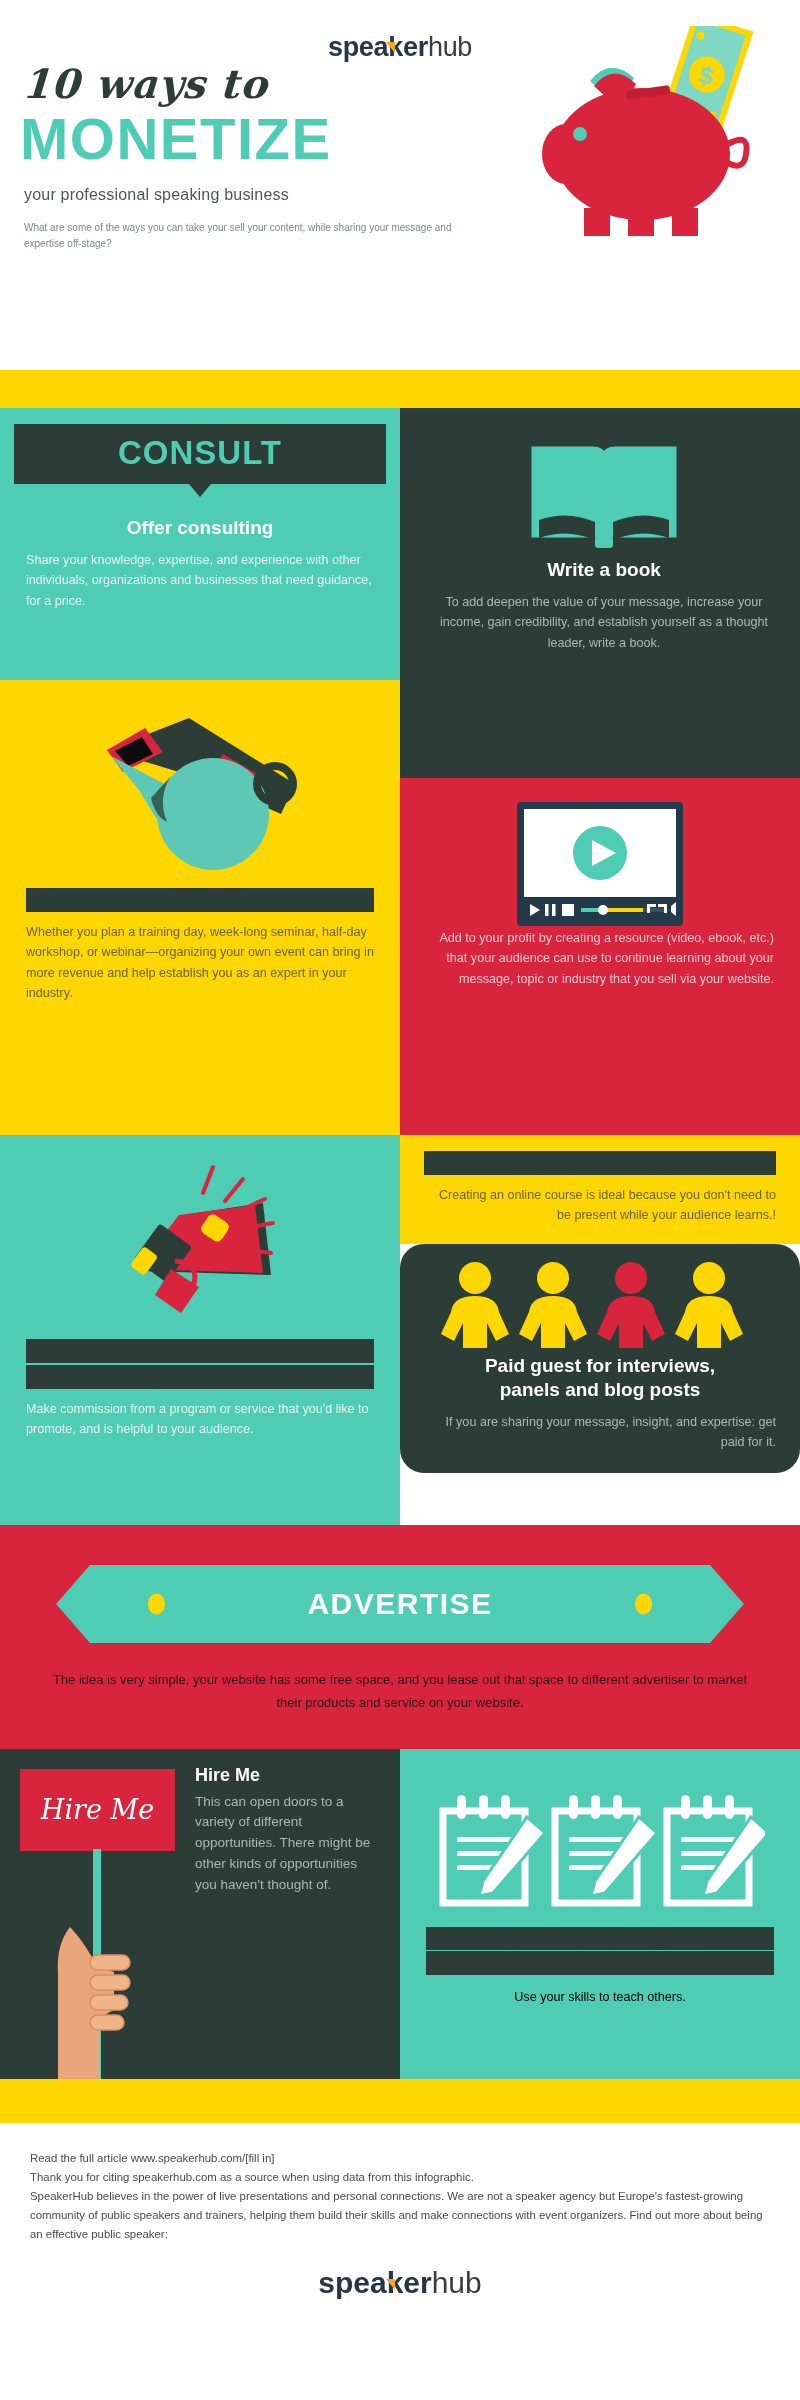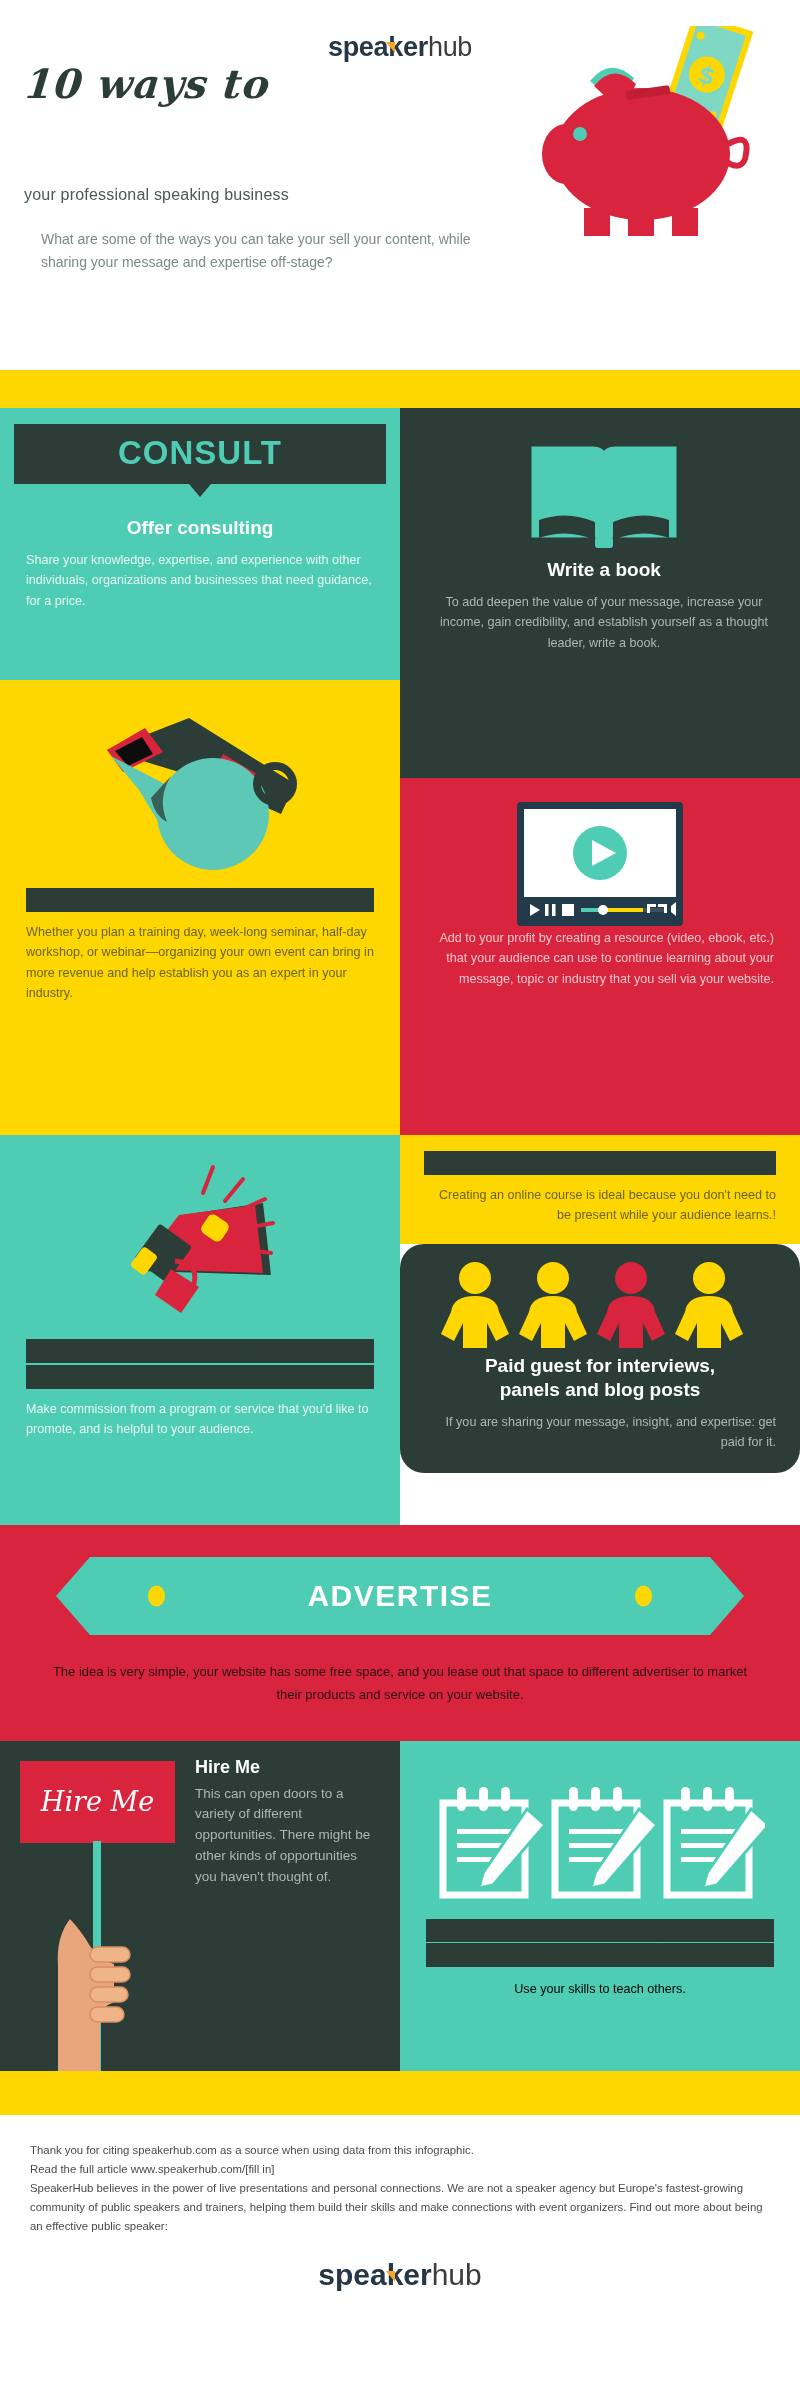--- a/index.html
+++ b/index.html
@@ -39,22 +39,22 @@
   .hdr-monetize {
     position: absolute; left: 20px; top: 110px;
     font-size: 58px; font-weight: 700; color: #4ecdb4;
     letter-spacing: 1.5px; line-height: 1;
   }
   .hdr-sub {
     position: absolute; left: 24px; top: 186px;
     font-size: 16px; color: #4b5a55; letter-spacing: .2px;
   }
   .hdr-intro {
-    position: absolute; left: 24px; top: 228px; width: 430px;
-    font-size: 14px; line-height: 1.62; color: #7b8a86; margin-left: 17px;
+    position: absolute; left: 24px; top: 220px; width: 430px;
+    font-size: 10px; line-height: 1.62; color: #7b8a86;
   }
   .piggy-wrap { position: absolute; right: 18px; top: 26px; width: 260px; height: 230px; }
 
   
   .band-yellow { height: 38px; background: #ffd700; width: 800px; }
   .row { display: flex; width: 800px; }
   .col { width: 400px; position: relative; }
 
   .teal  { background: #4ecdb4; }
   .dark  { background: #2b3d36; padding-left: 8px; }
@@ -84,21 +84,21 @@
   }
   .consult-box:after {
     content: ""; position: absolute; left: 50%; bottom: -13px; transform: translateX(-50%);
     width: 0; height: 0; border-left: 11px solid transparent; border-right: 11px solid transparent;
     border-top: 13px solid #2b3d36;
   }
 
   
   .adv-wrap { background: #d8243c; width: 800px; padding: 28px 0 34px; position: relative; }
   .ribbon {
-    position: relative; margin: 4px auto; width: 620px; height: 78px; background: #4ecdb4;
+    position: relative; margin: 12px auto; width: 620px; height: 78px; background: #4ecdb4;
     display: flex; align-items: center; justify-content: center;
   }
   .ribbon:before, .ribbon:after {
     content: ""; position: absolute; top: 0; width: 0; height: 0;
     border-top: 39px solid transparent; border-bottom: 39px solid transparent;
   }
   .ribbon:before { left: -34px; border-right: 34px solid #4ecdb4; }
   .ribbon:after  { right: -34px; border-left: 34px solid #4ecdb4; }
   .ribbon .lbl { color:#fff; font-size: 30px; font-weight: 700; letter-spacing: 1.5px; }
   .dot { position: absolute; top: 50%; transform: translateY(-50%); width: 17px; height: 21px;
@@ -131,20 +131,21 @@
 
 <div class="page">
 
   <div class="header">
 
     <div class="brand-top">
       <span class="brand-speak">speak</span><span class="brand-mark"><i class="brand-dart"></i></span><span class="brand-speak">er</span><span class="brand-hub">hub</span>
     </div>
 
     <div class="hdr-script">10 ways to</div>
+    <div class="hdr-monetize">MONETIZE</div>
     <div class="hdr-sub">your professional speaking business</div>
     <div class="hdr-intro">What are some of the ways you can take your sell your content, while sharing your message and expertise off-stage?</div>
 
     <div class="piggy-wrap">
       <svg viewBox="0 0 260 230" width="260" height="230">
 
         <g transform="rotate(18 178 60)">
           <rect x="150" y="-8" width="62" height="110" fill="#ffd700"></rect>
           <rect x="156" y="-2" width="50" height="98" fill="#7fd8c4"></rect>
           <circle cx="181" cy="47" r="18" fill="#ffd700"></circle>
@@ -389,21 +390,21 @@
         <h3 class="title dark" style="margin-bottom:1px;margin-top:16px;">Speaker coaching and</h3>
         <h3 class="title dark" style="margin-top:0;">speech writing</h3>
         <p class="body" style="color:#000000;margin-top:12px;">Use your skills to teach others.</p>
       </div>
     </div>
   </div>
 
   <div class="foot-band"></div>
 
   <div class="footer">
+    <p>Read the full article www.speakerhub.com/[fill in]</p>
     <p>Thank you for citing speakerhub.com as a source when using data from this infographic.</p>
-    <p>Read the full article www.speakerhub.com/[fill in]</p>
     <p>SpeakerHub believes in the power of live presentations and personal connections. We are not a speaker agency but Europe's fastest-growing community of public speakers and trainers, helping them build their skills and make connections with event organizers. Find out more about being an effective public speaker:</p>
     <div class="brand-bottom">
       <span class="brand-speak">speak</span><span class="brand-mark"><i class="brand-dart"></i></span><span class="brand-speak">er</span><span class="brand-hub">hub</span>
     </div>
   </div>
 
 </div>
 
 </body></html>

